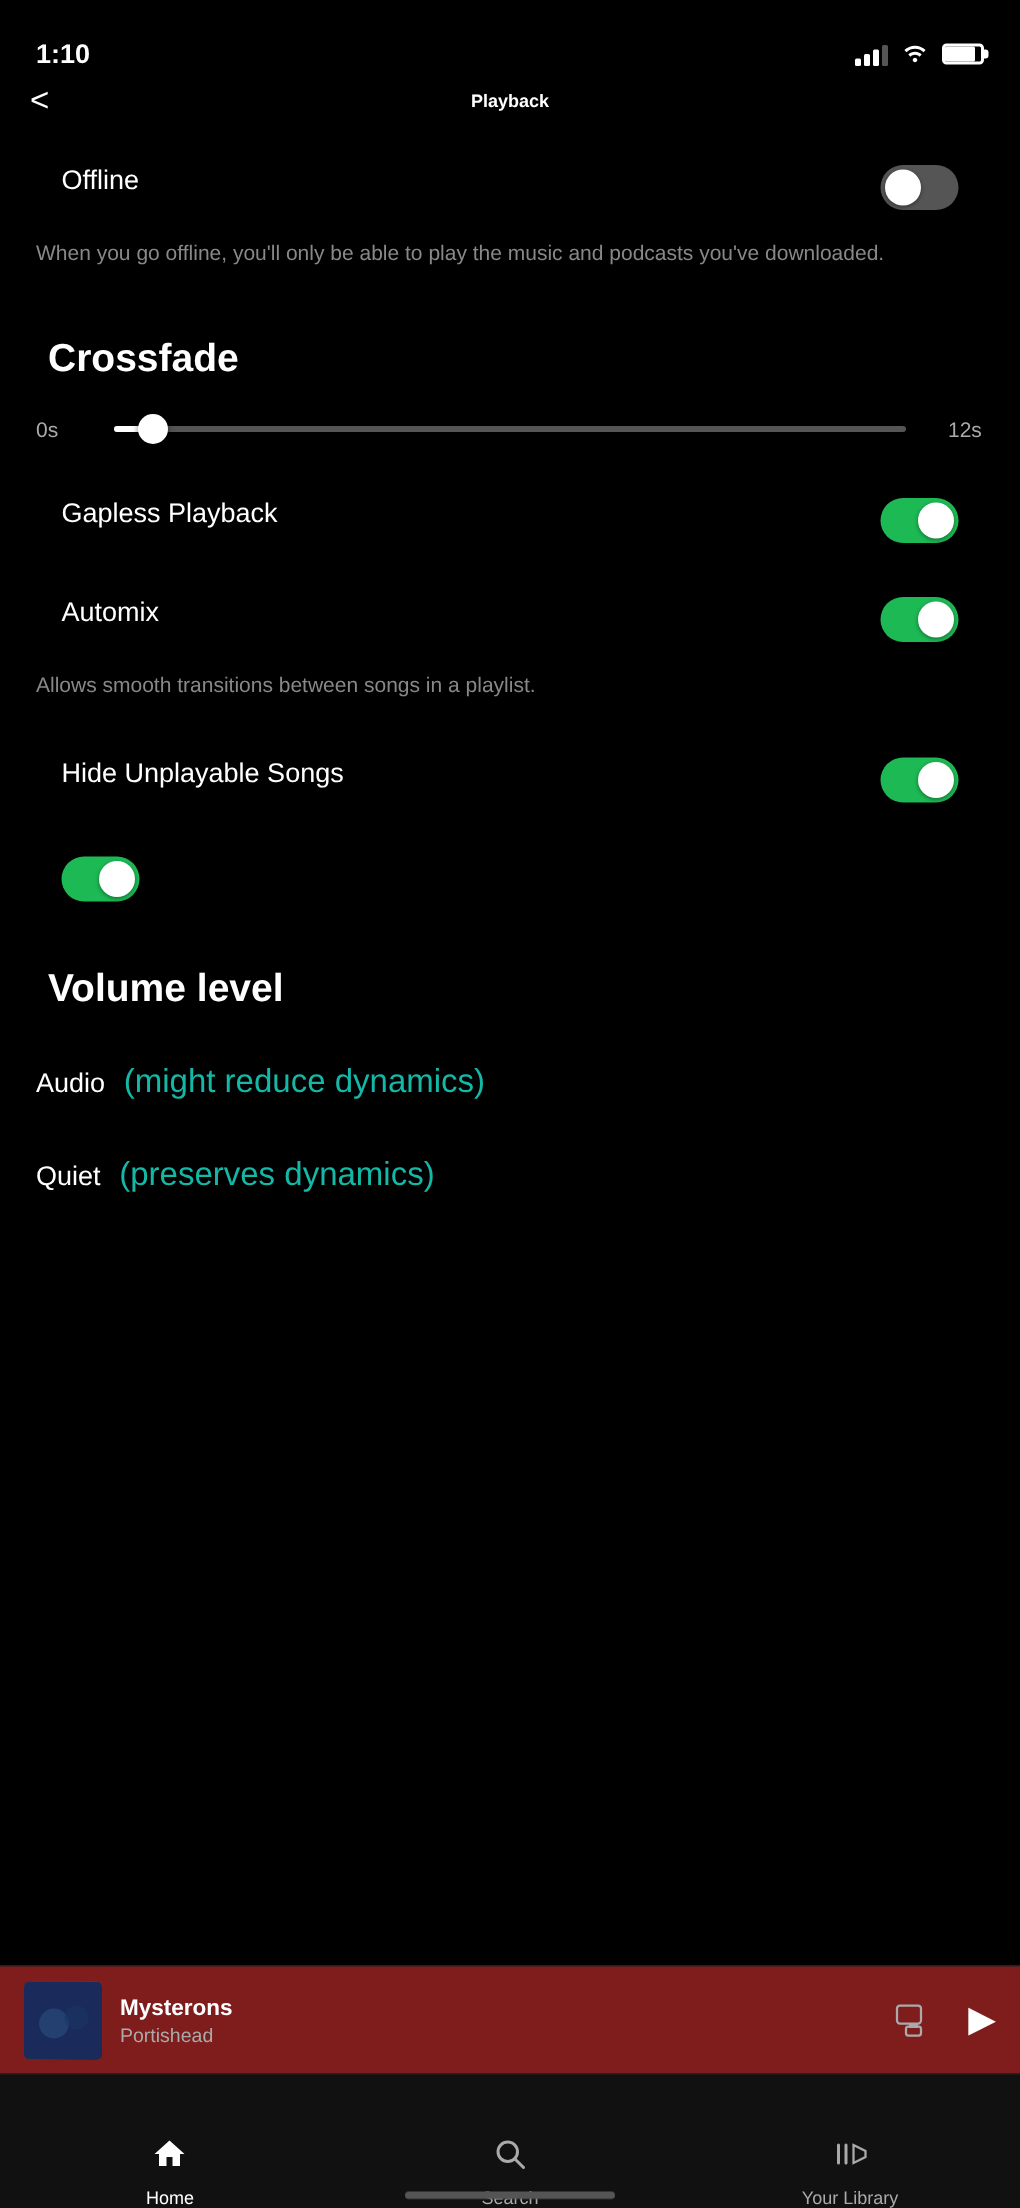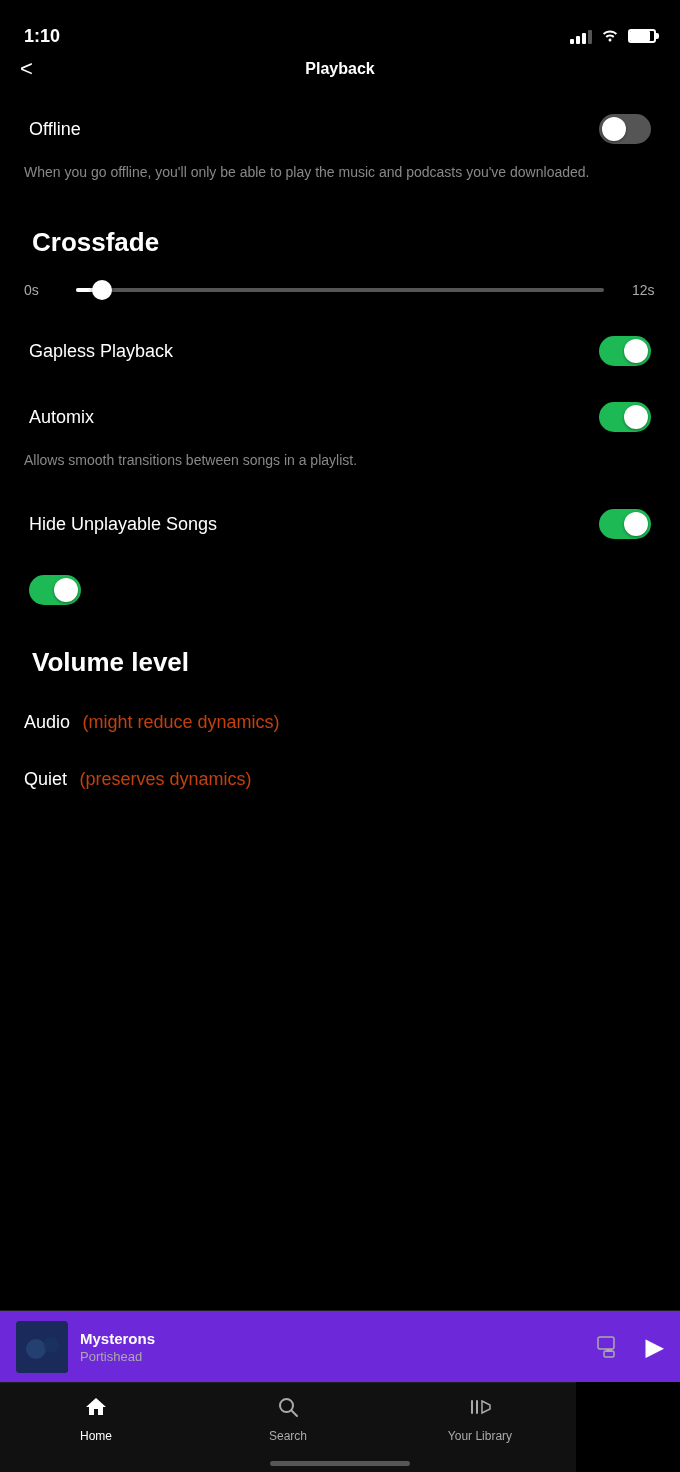--- a/index.html
+++ b/index.html
@@ -80,36 +80,36 @@
       position: relative;
     }
     .back-btn {
       position: absolute;
       left: 20px;
       font-size: 22px;
       color: #fff;
       cursor: pointer;
     }
     .header-title {
-      font-size: 16px;
+      font-size: 12px;
       font-weight: 700;
       color: #fff;
     }
 
     
     .settings-content {
       padding: 0;
     }
 
     
     .setting-row {
       display: flex;
-      align-items: center;
+      align-items: flex-start;
       justify-content: space-between;
-      padding: 18px 29px;
+      padding: 18px 41px;
     }
     .setting-label {
       font-size: 18px;
       color: #fff;
       font-weight: 400;
     }
     .setting-description {
       padding: 0 24px 20px;
       font-size: 14px;
       color: #888;
@@ -198,37 +198,37 @@
       display: flex;
       align-items: center;
       justify-content: space-between;
       padding: 18px 24px;
     }
     .volume-label {
       font-size: 18px;
       color: #fff;
     }
     .volume-sublabel {
-      font-size: 18px;
-      color: #c2410c;
+      font-size: 22px;
+      color: #14b8a6;
       margin-left: 8px;
     }
     .checkmark {
       color: #1DB954;
       font-size: 20px;
     }
 
     
     .now-playing-bar {
       position: fixed;
       bottom: 90px;
       left: 0;
       width: 680px;
       height: 72px;
-      background: #6d28d9;
+      background: #7f1d1d;
       display: flex;
       align-items: center;
       padding: 0 16px;
       gap: 12px;
       border-top: 1px solid #222;
     }
     .album-art {
       width: 52px;
       height: 52px;
       background: linear-gradient(135deg, #1a3a5c, #2c5f8a, #1a2a4a);
@@ -270,25 +270,25 @@
       color: #fff;
       font-size: 24px;
       cursor: pointer;
     }
 
     
     .bottom-nav {
       position: fixed;
       bottom: 0;
       left: 0;
-      width: 576px;
+      width: 680px;
       height: 90px;
       background: #111;
       display: flex;
-      align-items: flex-start;
+      align-items: flex-end;
       padding-top: 12px;
       border-top: 1px solid #222;
     }
     .nav-item {
       flex: 1;
       display: flex;
       flex-direction: column;
       align-items: center;
       gap: 4px;
       cursor: pointer;

